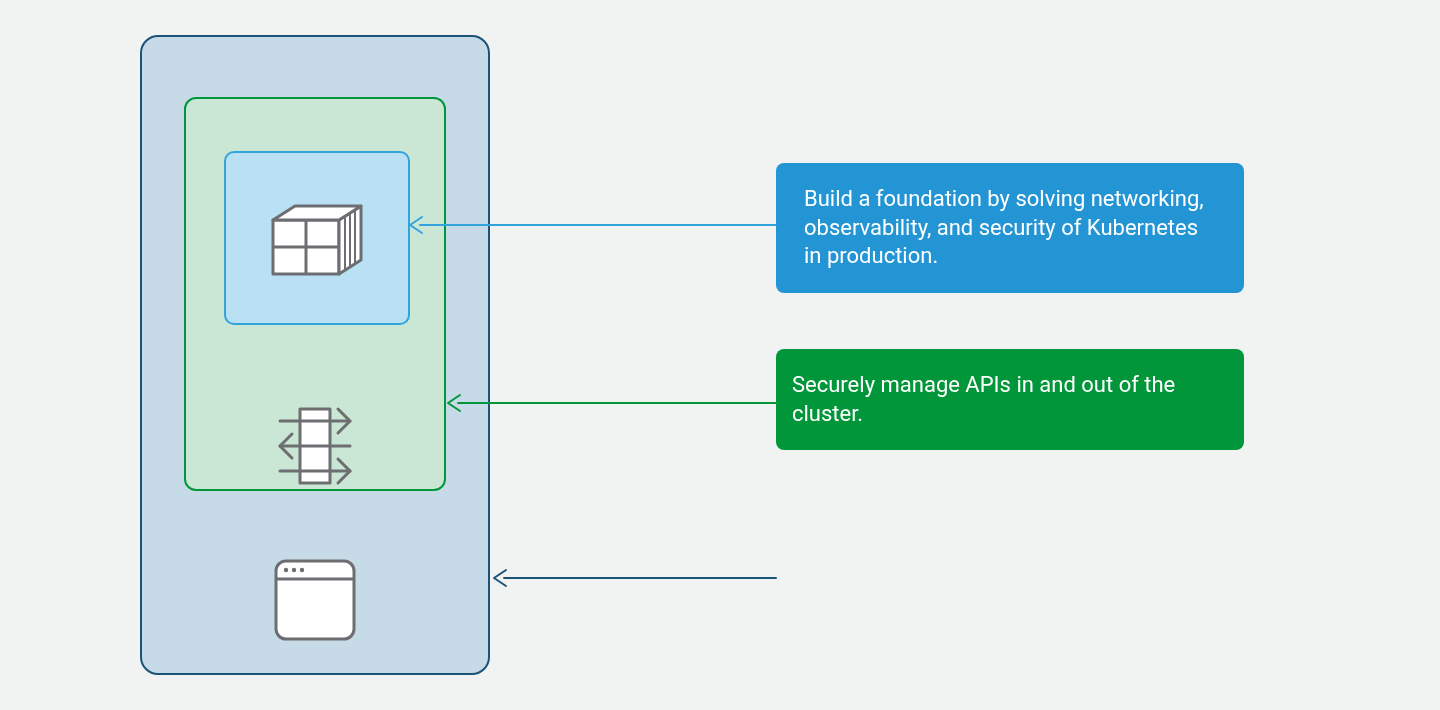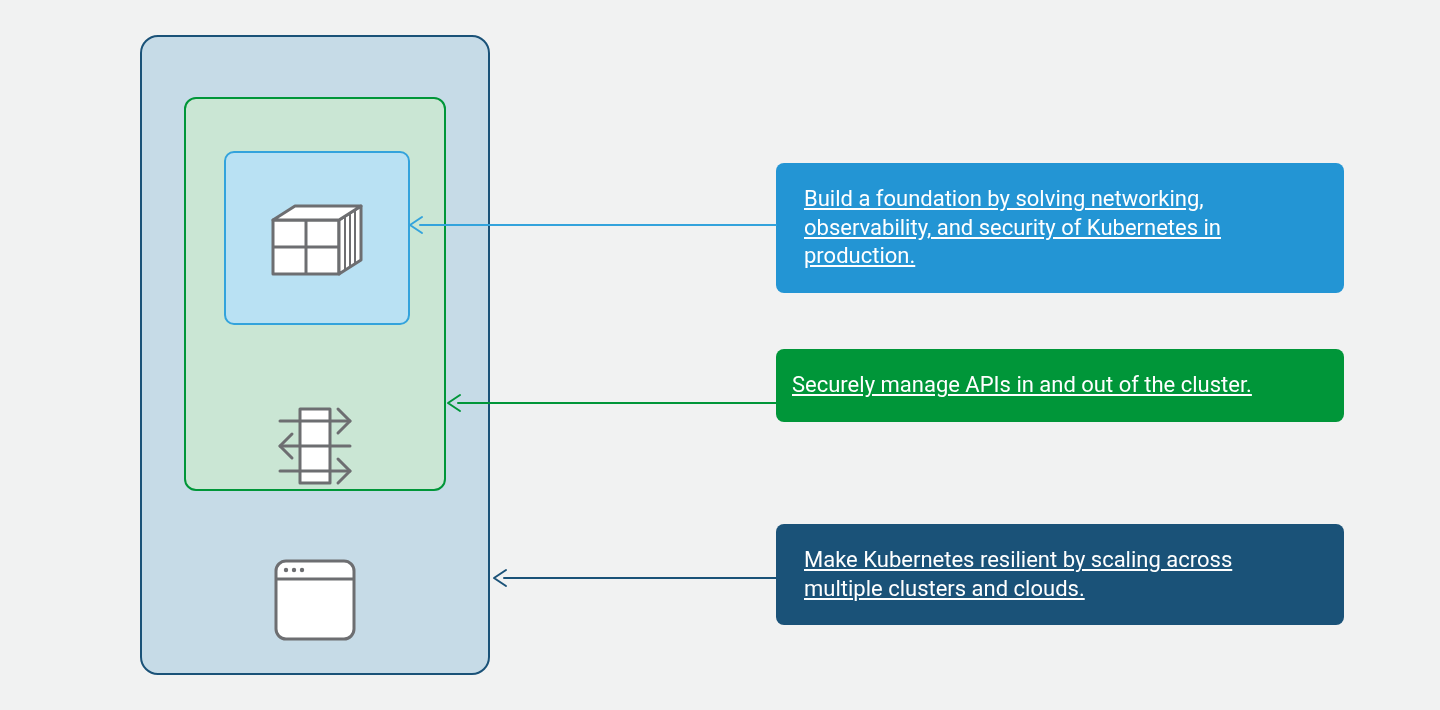--- a/index.html
+++ b/index.html
@@ -69,23 +69,22 @@
     justify-content: center;
   }
   
   .callout {
     position: absolute;
     border-radius: 8px;
     color: #fff;
     font-size: 22px;
     line-height: 1.3;
     padding: 22px 28px;
-    width: 568px;
+    width: 468px;
     box-sizing: border-box;
-    text-decoration: underline;
   }
   .callout-1 { left: 776px; top: 163px; background: #2395d4; }
   .callout-2 { left: 776px; top: 349px; background: #009639; padding-left: 16px; }
   .callout-3 { left: 776px; top: 524px; background: #1a5278; }
 
   
   .arrow {
     position: absolute;
     overflow: visible;
   }
@@ -167,23 +166,20 @@
     <span>Securely manage APIs in and out of the cluster.</span>
   </div>
 
   <svg class="arrow" style="left:444px; top:391px;" width="334" height="24">
     <g stroke="#009639" stroke-width="2" fill="none" stroke-linecap="round" stroke-linejoin="round">
       <line x1="14" y1="12" x2="332" y2="12"></line>
       <polyline points="16,4 4,12 16,20"></polyline>
     </g>
   </svg>
 
-  <div class="callout callout-3">
-    <span>Make Kubernetes resilient by scaling across multiple clusters and clouds.</span>
-  </div>
 
   <svg class="arrow" style="left:490px; top:566px;" width="288" height="24">
     <g stroke="#1a5278" stroke-width="2" fill="none" stroke-linecap="round" stroke-linejoin="round">
       <line x1="14" y1="12" x2="286" y2="12"></line>
       <polyline points="16,4 4,12 16,20"></polyline>
     </g>
   </svg>
 
 </div>
 

